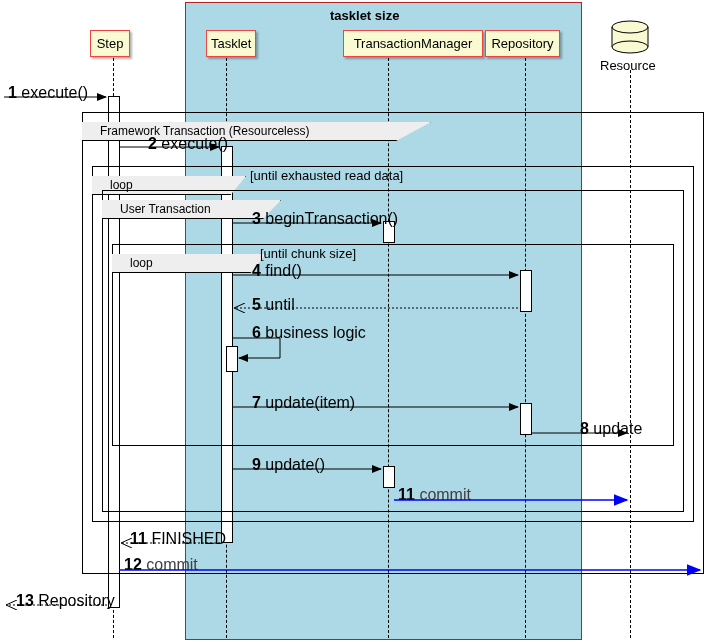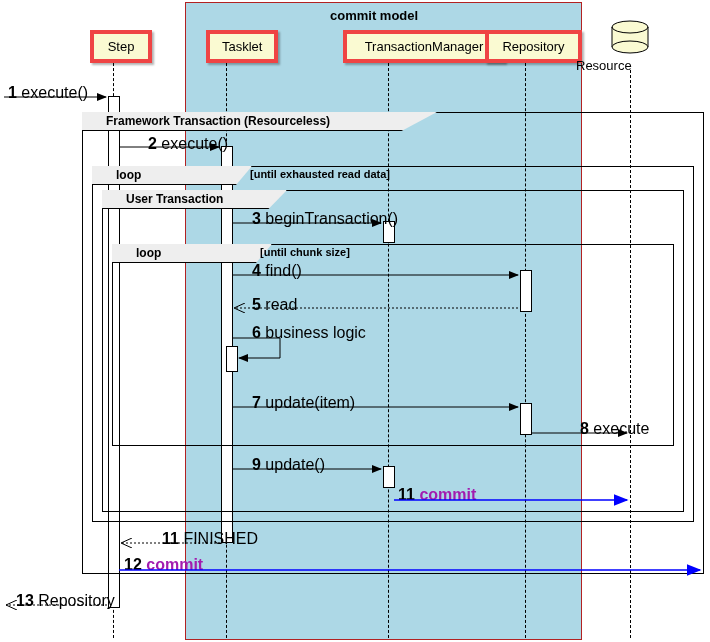--- a/index.html
+++ b/index.html
@@ -18,22 +18,22 @@
     border: 1px solid #b22222;
   }
   .tasklet-title {
     position: absolute;
     font-weight: bold;
     font-size: 13px;
   }
   .participant {
     position: absolute;
     background: #fafad2;
-    border: 4px solid #ef4444;
-    padding: 5px 12px;
+    border: 1px solid #ef4444;
+    padding: 5px 4px;
     font-size: 13px;
     text-align: center;
     box-shadow: 2px 2px 2px rgba(0,0,0,0.3);
   }
   .resource-cyl {
     position: absolute;
   }
   .lifeline {
     position: absolute;
     border-left: 1px dashed #000;
@@ -55,46 +55,47 @@
     position: absolute;
     border: 1px solid #000;
     background: transparent;
   }
   .frame-title {
     position: absolute;
     background: #eee;
     border: 1px solid #000;
     border-top: none;
     border-left: none;
-    font-weight: bold;
+    font-weight: normal;
     font-size: 12px;
-    padding: 2px 10px 2px 24px;
+    padding: 2px 10px 2px 18px;
     clip-path: polygon(0 0, 100% 0, 90% 100%, 0 100%);
+    margin-top: 10px;
   }
   .frame-cond {
     position: absolute;
-    font-weight: bold;
-    font-size: 11px;
+    font-weight: normal;
+    font-size: 13px;
     text-align: right;
   }
-  .blue-text { color: #a21caf; font-weight: bold; }
+  .blue-text { color: #404040; font-weight: normal; }
   svg.arrows {
     position: absolute;
     left: 0;
     top: 0;
     width: 710px;
     height: 642px;
     pointer-events: none;
   }
 </style>
 </head>
 <body>
 
 <div class="tasklet-box" style="left:185px;top:2px;width:395px;height:636px;"></div>
-<div class="tasklet-title" style="left:330px;top:8px;">commit model</div>
+<div class="tasklet-title" style="left:330px;top:8px;">tasklet size</div>
 
 <div class="lifeline" style="left:113px;top:58px;height:580px;"></div>
 <div class="lifeline" style="left:226px;top:58px;height:580px;"></div>
 <div class="lifeline" style="left:388px;top:58px;height:580px;"></div>
 <div class="lifeline" style="left:525px;top:58px;height:580px;"></div>
 <div class="lifeline" style="left:630px;top:70px;height:568px;"></div>
 
 <div class="participant" style="left:90px;top:30px;width:30px;"><span>Step</span></div>
 <div class="participant" style="left:206px;top:30px;width:40px;"><span>Tasklet</span></div>
 <div class="participant" style="left:316px;top:30px;width:130px;margin-left:27px;"><span>TransactionManager</span></div>
@@ -103,21 +104,21 @@
 <div class="resource-cyl" style="left:610px;top:20px;">
   <svg width="40" height="36">
     <ellipse cx="20" cy="7" rx="18" ry="6" fill="#fafad2" stroke="#000"></ellipse>
     <rect x="2" y="7" width="36" height="20" fill="#fafad2" stroke="none"></rect>
     <line x1="2" y1="7" x2="2" y2="27" stroke="#000"></line>
     <line x1="38" y1="7" x2="38" y2="27" stroke="#000"></line>
     <ellipse cx="20" cy="27" rx="18" ry="6" fill="#fafad2" stroke="#000"></ellipse>
     <path d="M2,7 A18,6 0 0,0 38,7" fill="none" stroke="#000"></path>
   </svg>
 </div>
-<div class="msg-label" style="left:576px;top:58px;font-size:13px;">Resource</div>
+<div class="msg-label" style="left:600px;top:58px;font-size:13px;">Resource</div>
 
 <div class="activation" style="left:108px;top:96px;height:510px;"></div>
 <div class="activation" style="left:221px;top:146px;height:395px;"></div>
 <div class="activation" style="left:226px;top:346px;height:24px;width:10px;"></div>
 <div class="activation" style="left:383px;top:221px;height:20px;"></div>
 <div class="activation" style="left:383px;top:466px;height:20px;"></div>
 <div class="activation" style="left:520px;top:270px;height:40px;"></div>
 <div class="activation" style="left:520px;top:403px;height:30px;"></div>
 
 <div class="frame" style="left:82px;top:112px;width:620px;height:460px;"></div>
@@ -131,27 +132,27 @@
 <div class="frame-title" style="left:102px;top:190px;width:150px;">User Transaction</div>
 
 <div class="frame" style="left:112px;top:244px;width:560px;height:200px;"></div>
 <div class="frame-title" style="left:112px;top:244px;width:125px;">loop</div>
 <div class="frame-cond" style="left:260px;top:246px;">[until chunk size]</div>
 
 <div class="msg-label" style="left:8px;top:84px;"><strong>1</strong> <span>execute()</span></div>
 <div class="msg-label" style="left:148px;top:135px;"><strong>2</strong> <span>execute()</span></div>
 <div class="msg-label" style="left:252px;top:210px;"><strong>3</strong> <span>beginTransaction()</span></div>
 <div class="msg-label" style="left:252px;top:262px;"><strong>4</strong> <span>find()</span></div>
-<div class="msg-label" style="left:252px;top:296px;"><strong>5</strong> <span>read</span></div>
+<div class="msg-label" style="left:252px;top:296px;"><strong>5</strong> <span>until</span></div>
 <div class="msg-label" style="left:252px;top:324px;"><strong>6</strong> <span>business logic</span></div>
 <div class="msg-label" style="left:252px;top:394px;"><strong>7</strong> <span>update(item)</span></div>
-<div class="msg-label" style="left:580px;top:420px;"><strong>8</strong> <span>execute</span></div>
+<div class="msg-label" style="left:580px;top:420px;"><strong>8</strong> <span>update</span></div>
 <div class="msg-label" style="left:252px;top:456px;"><strong>9</strong> <span>update()</span></div>
 <div class="msg-label" style="left:398px;top:486px;"><strong>11</strong> <span class="blue-text">commit</span></div>
-<div class="msg-label" style="left:130px;top:530px;margin-left:32px;"><strong>11</strong> <span>FINISHED</span></div>
+<div class="msg-label" style="left:130px;top:530px;"><strong>11</strong> <span>FINISHED</span></div>
 <div class="msg-label" style="left:124px;top:556px;"><strong>12</strong> <span class="blue-text">commit</span></div>
 <div class="msg-label" style="left:16px;top:592px;"><strong>13</strong> <span>Repository</span></div>
 
 <svg class="arrows">
   <defs>
     <marker id="solidhead" markerWidth="10" markerHeight="8" refX="9" refY="4" orient="auto">
       <path d="M0,0 L10,4 L0,8 Z" fill="#000"></path>
     </marker>
     <marker id="openhead" markerWidth="12" markerHeight="10" refX="11" refY="5" orient="auto">
       <path d="M0,0 L11,5 L0,10" fill="none" stroke="#000" stroke-width="1"></path>

